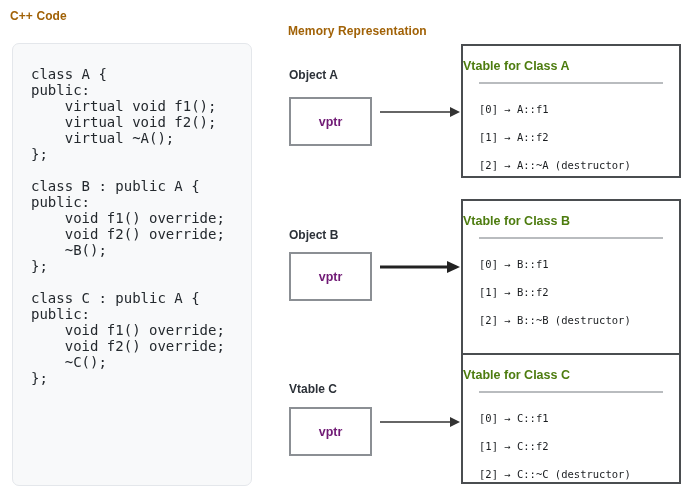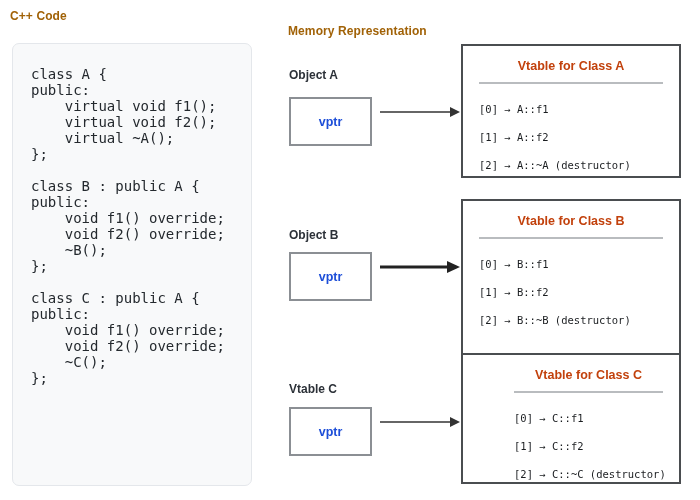--- a/index.html
+++ b/index.html
@@ -68,40 +68,40 @@
     box-sizing: border-box;
     border: 2px solid #8b8f94;
     background: #ffffff;
     display: flex;
     align-items: center;
     justify-content: center;
   }
   .vptr-label {
     font-size: 12.5px;
     font-weight: bold;
-    color: #1d4ed8;
+    color: #701a75;
   }
 
   .arrow-svg {
     position: absolute;
   }
 
   .vtable-box {
     position: absolute;
     left: 461px;
     width: 220px;
     box-sizing: border-box;
     border: 2px solid #4a4d50;
     background: #ffffff;
   }
   .vtable-title {
-    text-align: center;
+    text-align: left;
     font-size: 12.5px;
     font-weight: bold;
-    color: #c2410c;
+    color: #4d7c0f;
     margin-top: 13px;
     white-space: nowrap;
   }
   .vtable-divider {
     height: 0;
     border-top: 2px solid #b9bcbf;
     margin: 9px 16px 0 16px;
   }
   .vtable-entries {
     margin: 11px 0 0 16px;
@@ -184,19 +184,19 @@
 
 <div class="vptr-box" style="left:289px; top:407px;">
   <span class="vptr-label">vptr</span>
 </div>
 
 <svg class="arrow-svg" style="left:380px; top:414px;" width="82" height="16">
   <line x1="0" y1="8" x2="70" y2="8" stroke="#333333" stroke-width="1.6"></line>
   <polygon points="70,3 80,8 70,13" fill="#333333"></polygon>
 </svg>
 
-<div class="vtable-box" style="top:353px; height:131px;padding-left:35px;">
+<div class="vtable-box" style="top:353px; height:131px;">
   <div class="vtable-title">Vtable for Class C</div>
   <div class="vtable-divider"></div>
   <pre class="vtable-entries">[0] → C::f1
 [1] → C::f2
 [2] → C::~C (destructor)</pre>
 </div>
 
 </body></html>

